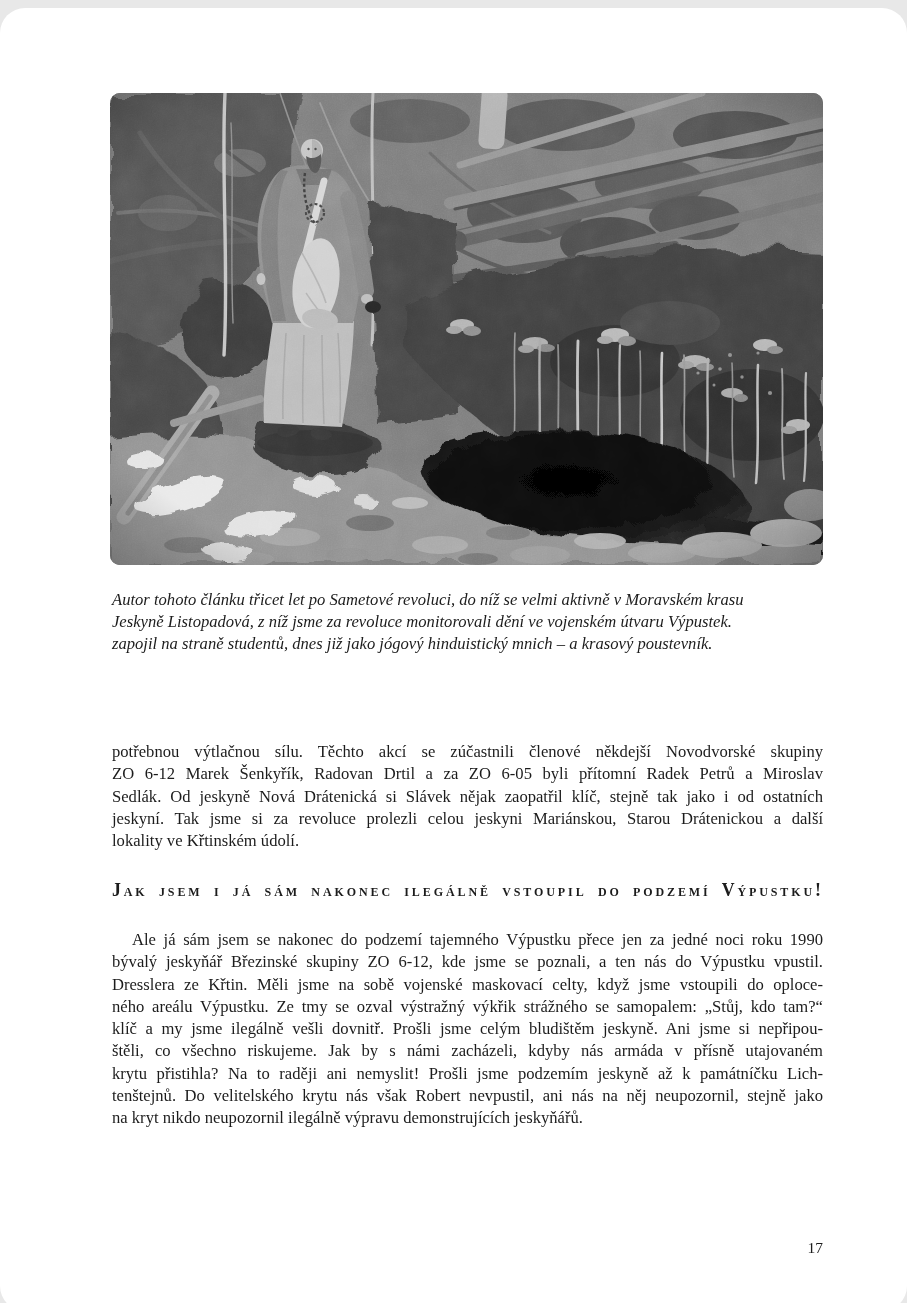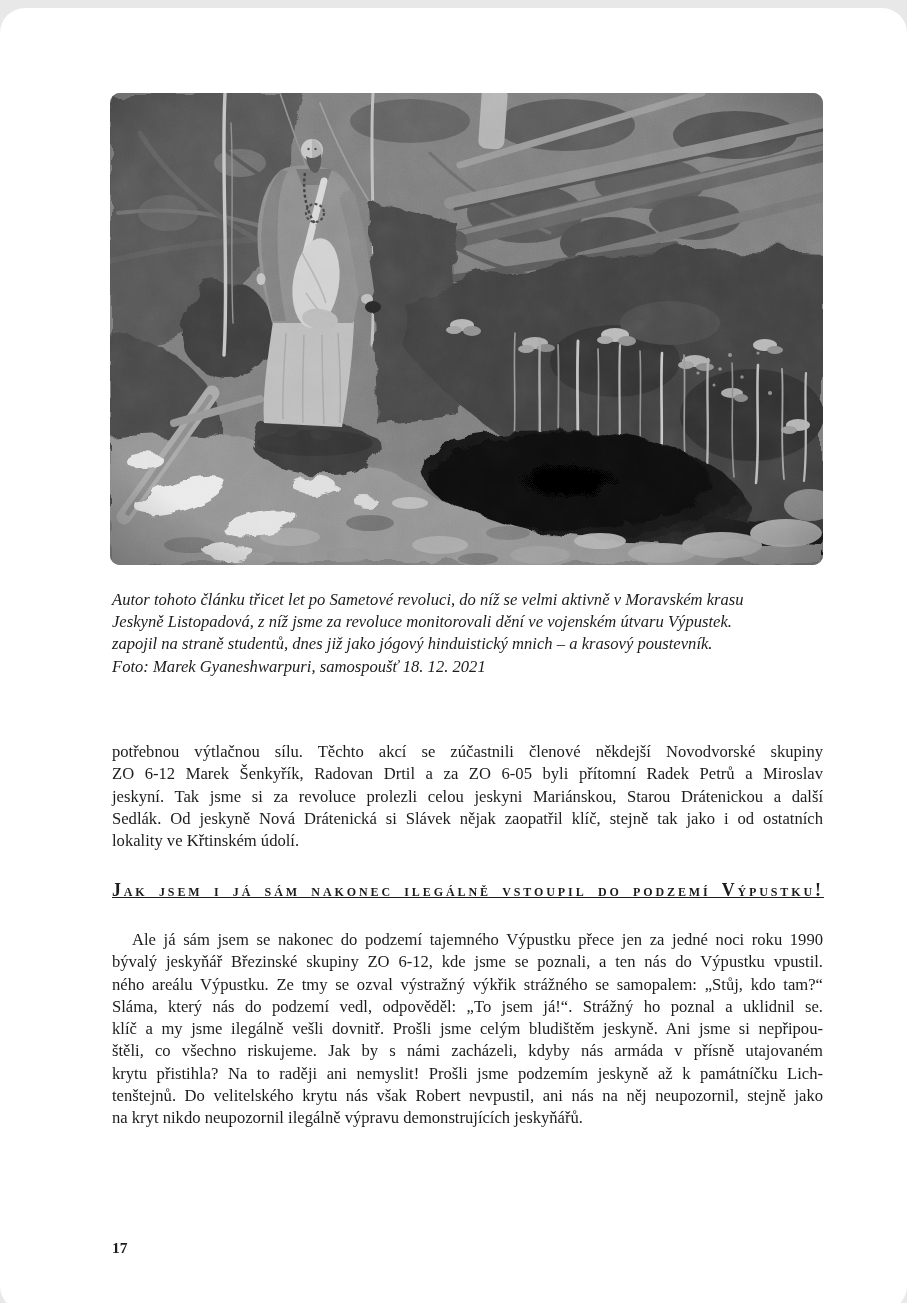--- a/index.html
+++ b/index.html
@@ -45,26 +45,25 @@
   .section-heading{
     position:absolute;left:112px;top:872px;width:720px;height:26px;
     margin:0;
     font-size:17.8px;
     font-weight:700;
     font-variant:small-caps;
     letter-spacing:2.9px;
     word-spacing:4px;
     white-space:nowrap;
     color:#1c1c1c;
-    text-decoration:underline;
   }
   .page-number{
     position:absolute;left:112px;top:1231px;width:711px;
-    text-align:left;
-    font-size:15.5px;font-weight:700;
+    text-align:right;
+    font-size:15.5px;font-weight:400;
   }
 </style>
 </head>
 <body>
 
 <div class="page">
 
   <figure class="photo-wrap" style="margin:0">
     <svg width="713" height="472" viewBox="0 0 713 472" role="img">
       <defs>
@@ -311,38 +310,37 @@
       <rect width="713" height="472" filter="url(#mottle)" opacity="0.28" style="mix-blend-mode:soft-light"></rect>
       <rect width="713" height="472" filter="url(#grain)" opacity="0.13" style="mix-blend-mode:overlay"></rect>
       <rect width="713" height="472" fill="url(#vig)"></rect>
     </svg>
   </figure>
 
   <div class="caption-block">
       <div class="tline">Autor tohoto článku třicet let po Sametové revoluci, do níž se velmi aktivně v Moravském krasu</div>
       <div class="tline">Jeskyně Listopadová, z níž jsme za revoluce monitorovali dění ve vojenském útvaru Výpustek.</div>
       <div class="tline">zapojil na straně studentů, dnes již jako jógový hinduistický mnich – a krasový poustevník.</div>
-      <div class="tline lastline">Foto: Marek Gyaneshwarpuri, samospoušť 18. 12. 2021</div>
     </div>
 
   <div class="body-block" id="para-0">
       <div class="tline">potřebnou výtlačnou sílu. Těchto akcí se zúčastnili členové někdejší Novodvorské skupiny</div>
       <div class="tline">ZO 6-12 Marek Šenkyřík, Radovan Drtil a za ZO 6-05 byli přítomní Radek Petrů a Miroslav</div>
+      <div class="tline">Sedlák. Od jeskyně Nová Drátenická si Slávek nějak zaopatřil klíč, stejně tak jako i od ostatních</div>
       <div class="tline">jeskyní. Tak jsme si za revoluce prolezli celou jeskyni Mariánskou, Starou Drátenickou a další</div>
-      <div class="tline">Sedlák. Od jeskyně Nová Drátenická si Slávek nějak zaopatřil klíč, stejně tak jako i od ostatních</div>
       <div class="tline lastline">lokality ve Křtinském údolí.</div>
     </div>
 
   <h2 class="section-heading">Jak jsem i já sám nakonec ilegálně vstoupil do podzemí Výpustku!</h2>
 
   <div class="body-block" id="para-1">
       <div class="tline indent">Ale já sám jsem se nakonec do podzemí tajemného Výpustku přece jen za jedné noci roku 1990</div>
       <div class="tline">bývalý jeskyňář Březinské skupiny ZO 6-12, kde jsme se poznali, a ten nás do Výpustku vpustil.</div>
+      <div class="tline">Dresslera ze Křtin. Měli jsme na sobě vojenské maskovací celty, když jsme vstoupili do oploce-</div>
       <div class="tline">ného areálu Výpustku. Ze tmy se ozval výstražný výkřik strážného se samopalem: „Stůj, kdo tam?“</div>
-      <div class="tline">Sláma, který nás do podzemí vedl, odpověděl: „To jsem já!“. Strážný ho poznal a uklidnil se.</div>
       <div class="tline">klíč a my jsme ilegálně vešli dovnitř. Prošli jsme celým bludištěm jeskyně. Ani jsme si nepřipou-</div>
       <div class="tline">štěli, co všechno riskujeme. Jak by s námi zacházeli, kdyby nás armáda v přísně utajovaném</div>
       <div class="tline">krytu přistihla? Na to raději ani nemyslit! Prošli jsme podzemím jeskyně až k památníčku Lich-</div>
       <div class="tline">tenštejnů. Do velitelského krytu nás však Robert nevpustil, ani nás na něj neupozornil, stejně jako</div>
       <div class="tline lastline">na kryt nikdo neupozornil ilegálně výpravu demonstrujících jeskyňářů.</div>
     </div>
 
   <div class="page-number">17</div>
 
 </div>

